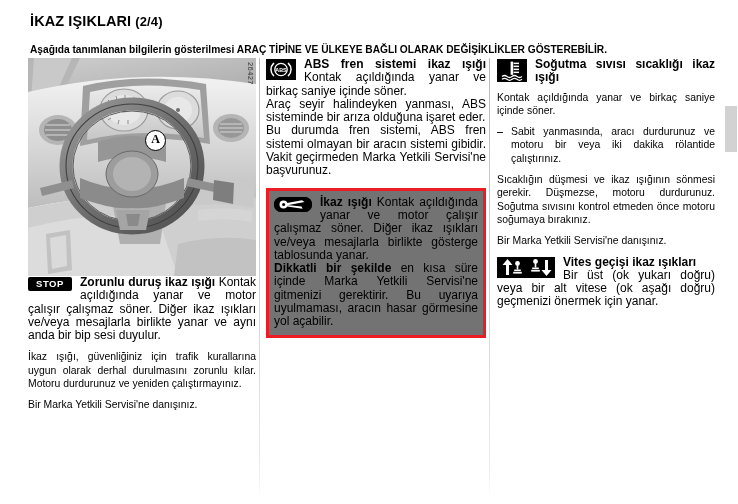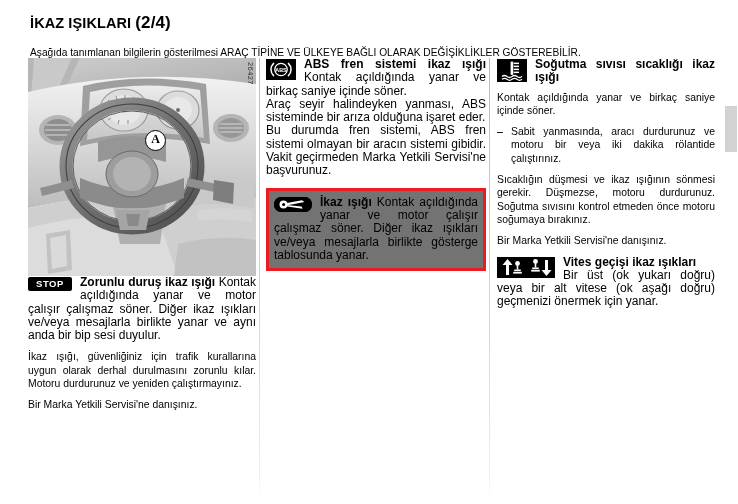--- a/index.html
+++ b/index.html
@@ -24,26 +24,26 @@
     width: 690px;
   }
   .page-title {
     font-size: 14.5px;
     font-weight: bold;
     letter-spacing: 0.1px;
     margin: 0;
     line-height: 1.1;
   }
   .page-title .title-pages {
-    font-size: 17px;
+    font-size: 13px;
     font-weight: bold;
   }
   .page-subtitle {
     font-size: 10.2px;
-    font-weight: normal;
+    font-weight: bold;
     margin: 0;
     padding-top: 14px;
     line-height: 1.2;
   }
 
   
   .columns {
     position: absolute;
     left: 0;
     top: 58px;
@@ -366,20 +366,21 @@
             <path d="M11.5,6.2 L28,3.3 L30.5,5.0 L13.5,8.2 Z" fill="#ffffff"></path>
             <path d="M12.5,8.0 L27.5,9.6 L28.6,11.8 L13.2,9.6 Z" fill="#ffffff"></path>
             <circle cx="9.6" cy="7.5" r="1.5" fill="#000"></circle>
           </svg>
         </span>
         <div class="entry-body">
           <span class="b">İkaz ışığı</span>
           <span>Kontak açıldığında yanar ve motor çalışır çalışmaz söner. Diğer ikaz ışıkları ve/veya mesajlarla birlikte gösterge tablosunda yanar.</span>
         </div>
         <div class="clear"></div>
+        <div class="entry-body"><span class="b">Dikkatli bir şekilde</span><span> en kısa süre içinde Marka Yetkili Servisi'ne gitmenizi gerektirir. Bu uyarıya uyulmaması, aracın hasar görmesine yol açabilir.</span></div>
       </div>
     </div>
 
   </div>
 
   <div class="col col-right">
 
     <div class="entry">
       <span class="entry-icon icon-tile icon-coolant">
         <svg width="30" height="23" viewBox="0 0 30 23" xmlns="http://www.w3.org/2000/svg">

